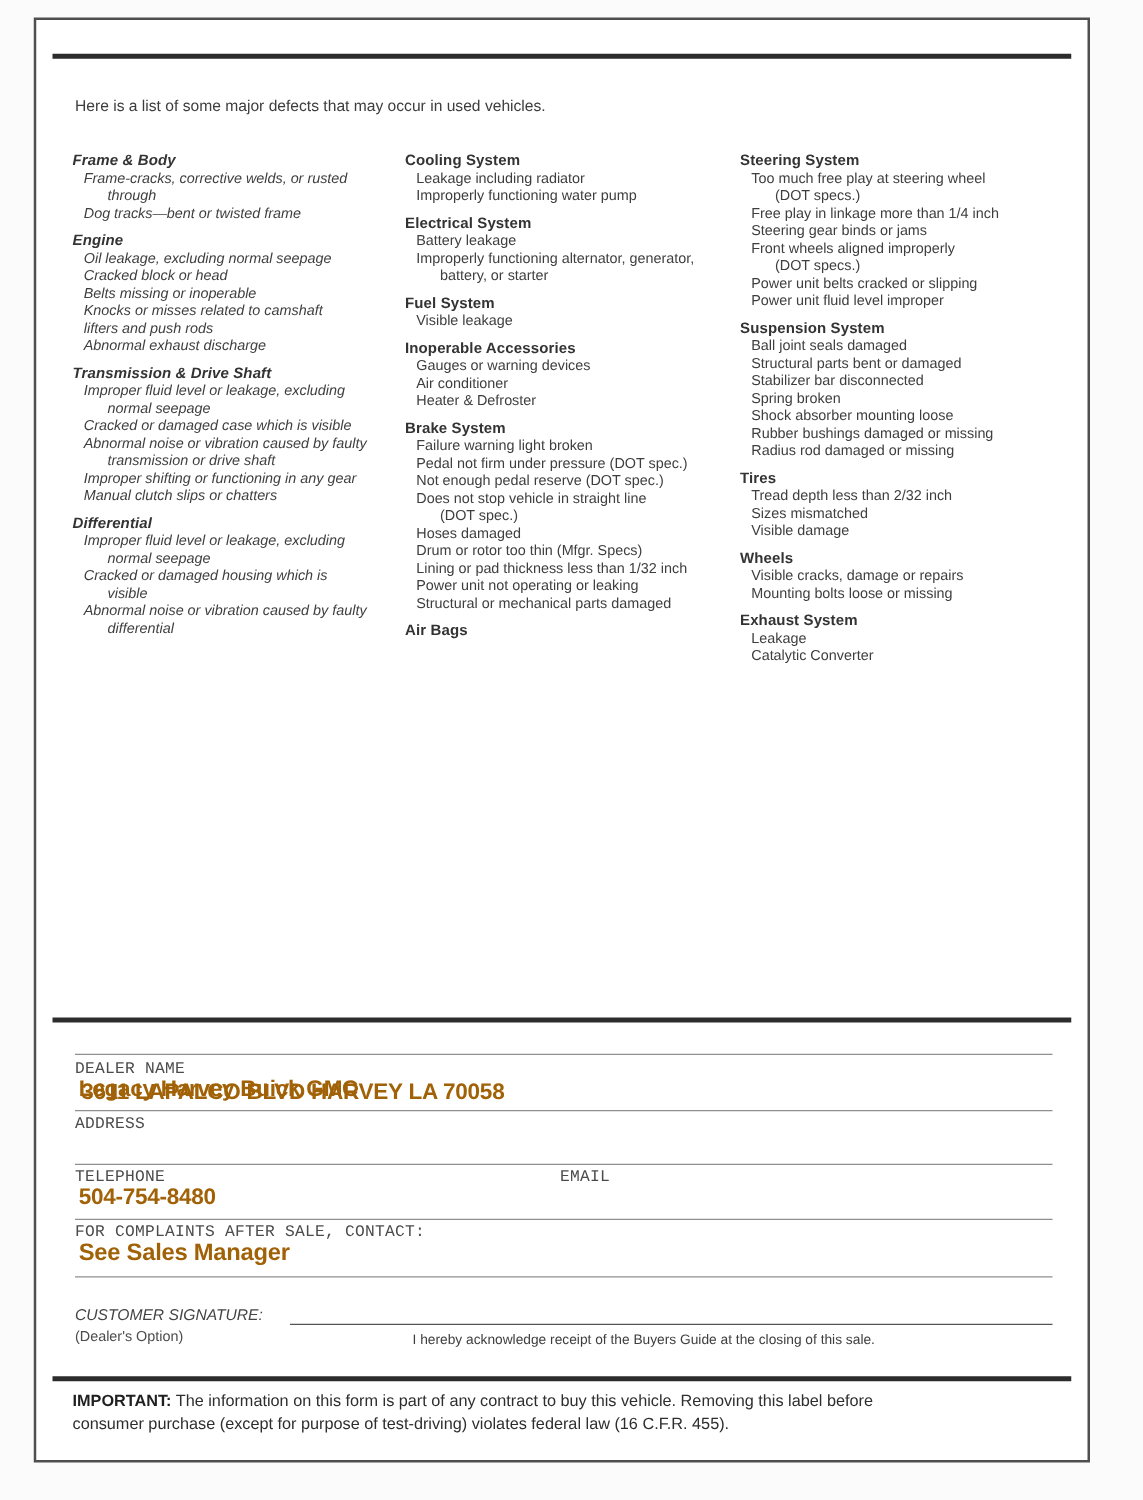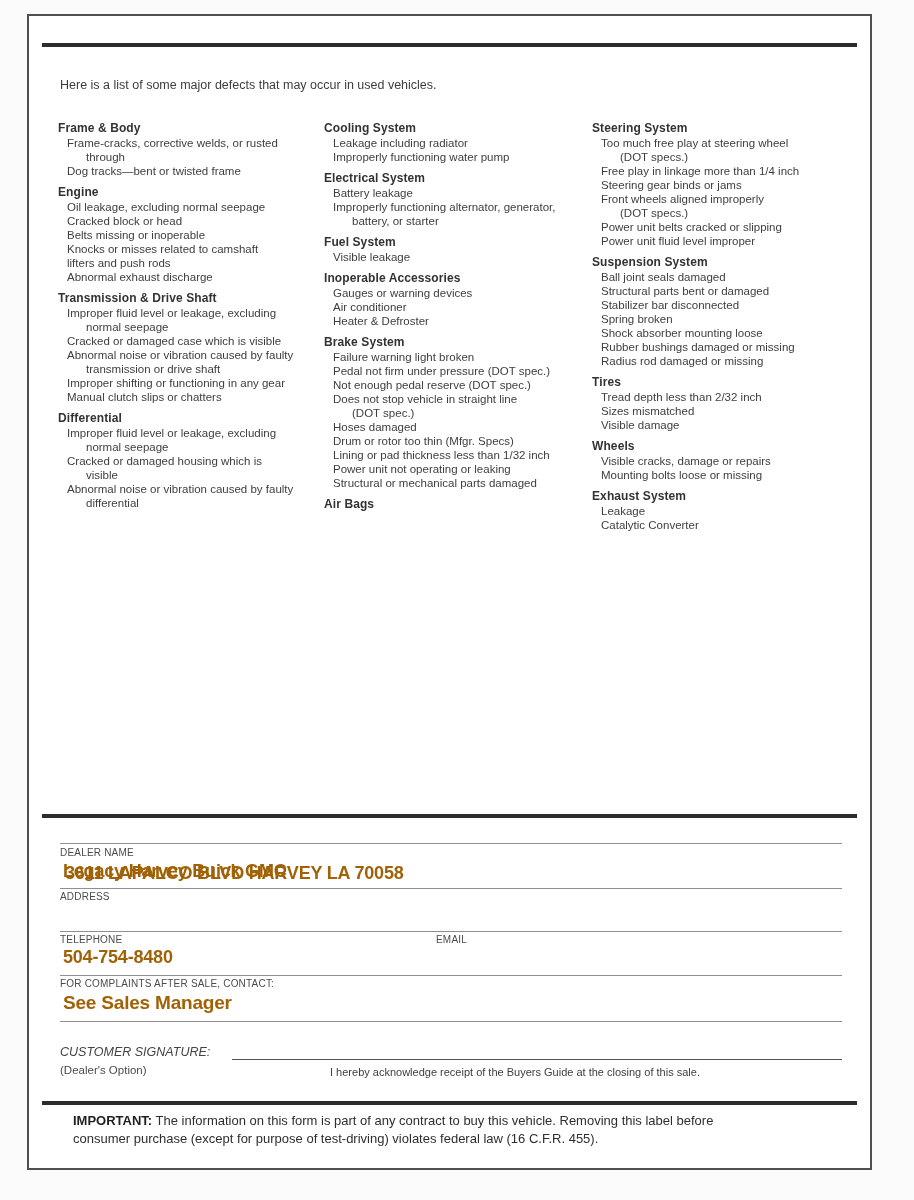--- a/index.html
+++ b/index.html
@@ -8,38 +8,38 @@
   .sheet { position:absolute; left:0; top:0; width:914px; height:1200px; background:#fbfbfb; }
   .outer-border { position:absolute; left:27px; top:14px; width:845px; height:1156px;
                   border:2px solid #4f4f4f; background:#ffffff; }
   .rule { position:absolute; left:42px; width:815px; height:4px; background:#2c2c2c; }
   .rule-top { top:43px; }
   .rule-mid { top:814px; }
   .rule-low { top:1101px; }
   .intro { position:absolute; left:60px; top:78px; font-size:12.5px; color:#3d3d3d; }
 
   .col { position:absolute; top:121px; font-size:11.5px; color:#3e3e3e; line-height:14px; }
-  .col0 { left:58px;  width:262px; }
+  .col0 { left:58px;  width:262px;font-style:italic; }
   .col1 { left:324px; width:264px; }
   .col2 { left:592px; width:272px; }
   .section { margin-bottom:7px; }
   .sec-title { font-weight:bold; font-size:12px; color:#333333; margin-bottom:1px; letter-spacing:0.1px; }
   .defect { padding-left:28px; text-indent:-19px; white-space:pre-line; }
 
   .hline { position:absolute; left:60px; width:782px; height:1px; background:#8f8f8f; }
-  .flabel { position:absolute; font-size:10px; color:#4b4b4b; letter-spacing:0.2px; }
+  .flabel { position:absolute; font-size:13px; color:#4b4b4b; letter-spacing:0.2px;font-family:Liberation Mono, monospace; }
   .fvalue { position:absolute; font-size:18px; font-weight:600; color:#a16207; letter-spacing:-0.2px; }
 
   .sig-label { position:absolute; left:60px; top:1045px; font-size:12.5px; color:#444444;font-style:italic; }
   .sig-line  { position:absolute; left:232px; top:1059px; width:610px; height:1px; background:#555555; }
   .sig-sub   { position:absolute; left:60px; top:1064px; font-size:11.5px; color:#4b4b4b; }
   .sig-ack   { position:absolute; left:330px; top:1066px; font-size:11px; color:#3e3e3e; }
 
   .important { position:absolute; left:58px; top:1112px; width:800px; font-size:13px;
-               color:#2e2e2e; line-height:17.5px; white-space:pre-line;margin-left:15px; }
+               color:#2e2e2e; line-height:17.5px; white-space:pre-line; }
   .important b { font-weight:bold; color:#1f1f1f; }
 </style>
 </head>
 <body>
 
 <div class="sheet">
   <div class="outer-border"></div>
 
   <div class="rule rule-top"></div>
 
@@ -165,21 +165,21 @@
   <div class="hline" style="top:843px"></div>
   <div class="flabel" style="left:60px; top:847px">DEALER NAME</div>
   <div class="fvalue" style="left:63px; top:861px">Legacy Harvey Buick GMC</div>
 
   <div class="hline" style="top:888px"></div>
   <div class="flabel" style="left:60px; top:891px">ADDRESS</div>
   <div class="fvalue" style="left:65px; top:863px">3611 LAPALCO BLVD HARVEY LA 70058</div>
 
   <div class="hline" style="top:931px"></div>
   <div class="flabel" style="left:60px; top:934px">TELEPHONE</div>
-  <div class="flabel" style="left:436px; top:934px">EMAIL</div>
+  <div class="flabel" style="left:448px; top:934px">EMAIL</div>
   <div class="fvalue" style="left:63px; top:947px">504-754-8480</div>
   <div class="fvalue" style="left:450px; top:947px"></div>
 
   <div class="hline" style="top:975px"></div>
   <div class="flabel" style="left:60px; top:978px">FOR COMPLAINTS AFTER SALE, CONTACT:</div>
   <div class="fvalue" style="left:63px; top:992px; font-size:19px">See Sales Manager</div>
 
   <div class="hline" style="top:1021px"></div>
 
   <div class="sig-label">CUSTOMER SIGNATURE:</div>

